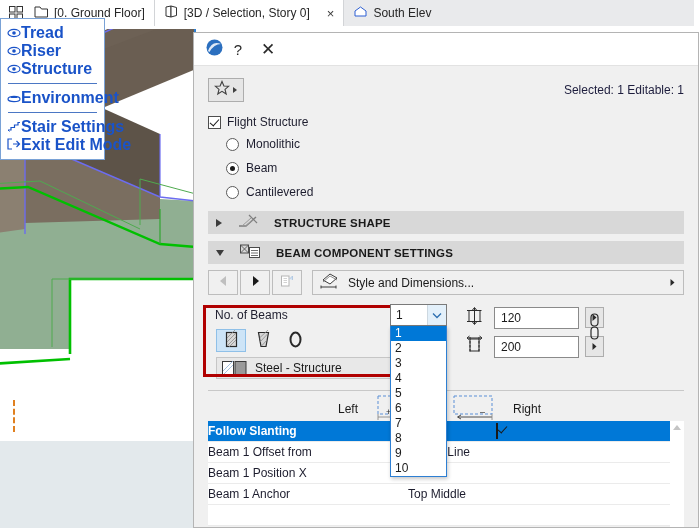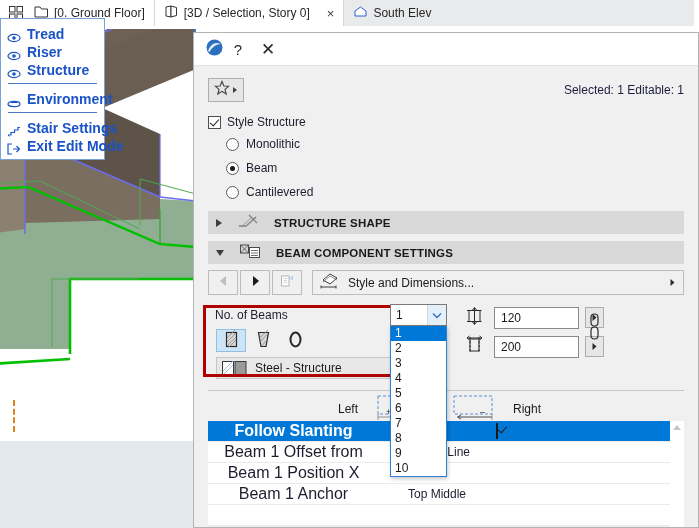--- a/index.html
+++ b/index.html
@@ -42,23 +42,23 @@
 
   
   .sidepanel {
     position: absolute; left: 0; top: 18px; width: 105px;
     background: #ffffff;
     border: 1px solid #7aa2d6;
     padding: 5px 0 5px 0;
     z-index: 5;
   }
   .sp-item {
-    display: flex; align-items: flex-end; gap: 6px;
+    display: flex; align-items: flex-start; gap: 0;
     height: 18px; padding: 0 6px;
-    color: #1a53c8; font-size: 14px; font-weight: bold;
+    color: #1a53c8; font-size: 16px; font-weight: bold;
     white-space: nowrap;
   }
   .sp-sep { height: 1px; background: #4b77c4; margin: 5px 7px; }
   .sp-ic { width: 14px; height: 12px; flex: 0 0 auto; }
 
   
   .viewport {
     position: absolute; left: 0; top: 29px; width: 196px; height: 499px;
     background: #ffffff; overflow: hidden;
   }
@@ -216,21 +216,21 @@
 
   .hrule { height: 1px; background: #c8c8c8; margin: 4px 0 0 0; }
 
   
   .tblhead { position: relative; height: 30px; }
   .lr-left { position: absolute; left: 130px; top: 11px; font-size: 12px; color: #1a1a1a; }
   .lr-right { position: absolute; left: 305px; top: 11px; font-size: 12px; color: #1a1a1a; }
   .diag { position: absolute; top: 0px; }
   .trow { height: 21px; display: flex; align-items: center; border-bottom: 1px solid #ebebeb; background: #fff; }
   .trow.sel { background: #0078d7; }
-  .tcell-a { width: 180px; text-align: center; padding-right: 9px; font-size: 16px; color: #1d1d2e; }
+  .tcell-a { width: 180px; text-align: left; padding-right: 9px; font-size: 12px; color: #1d1d2e; }
   .trow.sel .tcell-a { color: #ffffff; font-weight: bold; }
   .tcell-b { flex: 1; font-size: 12px; color: #1d1d2e; padding-left: 20px; }
   .tchk {
     width: 13px; height: 13px; background: #fff; border: 1px solid #1a1a1a;
     position: relative; margin-left: 108px;
   }
   .tchk::after {
     content: ""; position: absolute; left: 3px; top: 0px;
     width: 4px; height: 8px; border: solid #1a1a1a;
     border-width: 0 1.6px 1.6px 0; transform: rotate(42deg);
@@ -411,21 +411,21 @@
             </svg>
         </span>
       </div>
       <span class="sel-text">Selected: 1 Editable: 1</span>
     </div>
 
     <div class="dlg-body">
 
       <div class="chk-row">
         <span class="chkbox on"></span>
-        <span class="lbl">Style Structure</span>
+        <span class="lbl">Flight Structure</span>
       </div>
 
       <div class="radio-row">
         <span class="radio"></span>
         <span class="lbl">Monolithic</span>
       </div>
       <div class="radio-row">
         <span class="radio on"></span>
         <span class="lbl">Beam</span>
       </div>

